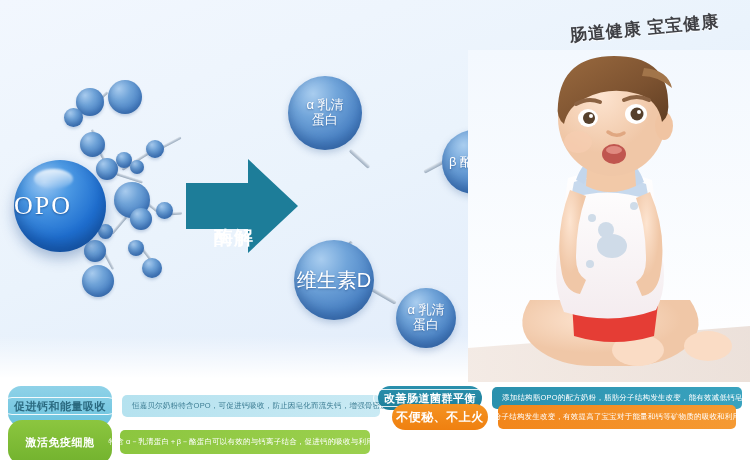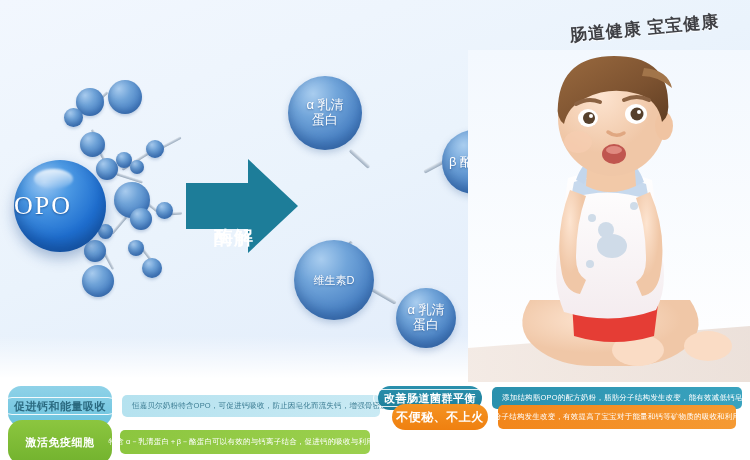--- a/index.html
+++ b/index.html
@@ -70,21 +70,21 @@
   
   .node{
     position:absolute;border-radius:50%;
     background:radial-gradient(circle at 34% 24%, #a9cdef 0%, #71a5da 32%, #4b83c5 68%, #3a6cab 100%);
     box-shadow:inset 0 -6px 12px rgba(25,65,125,.42), 0 3px 7px rgba(40,85,145,.25);
     display:flex;align-items:center;justify-content:center;text-align:center;
     color:#ffffff;line-height:1.12;
     text-shadow:0 1px 2px rgba(20,60,120,.5);
   }
   .node-center{font-size:34px;font-weight:bold;letter-spacing:1px;}
-  .node-lg{font-size:11px;}
+  .node-lg{font-size:20px;}
   .node-sm{font-size:13px;}
 
   
   .photo{position:absolute;left:468px;top:50px;width:282px;height:332px;overflow:hidden;}
   .photo svg{display:block;}
 
   
   .rows{position:absolute;left:0;top:382px;width:750px;height:78px;background:#ffffff;}
   .row{position:absolute;display:flex;align-items:center;}
   .pill{

